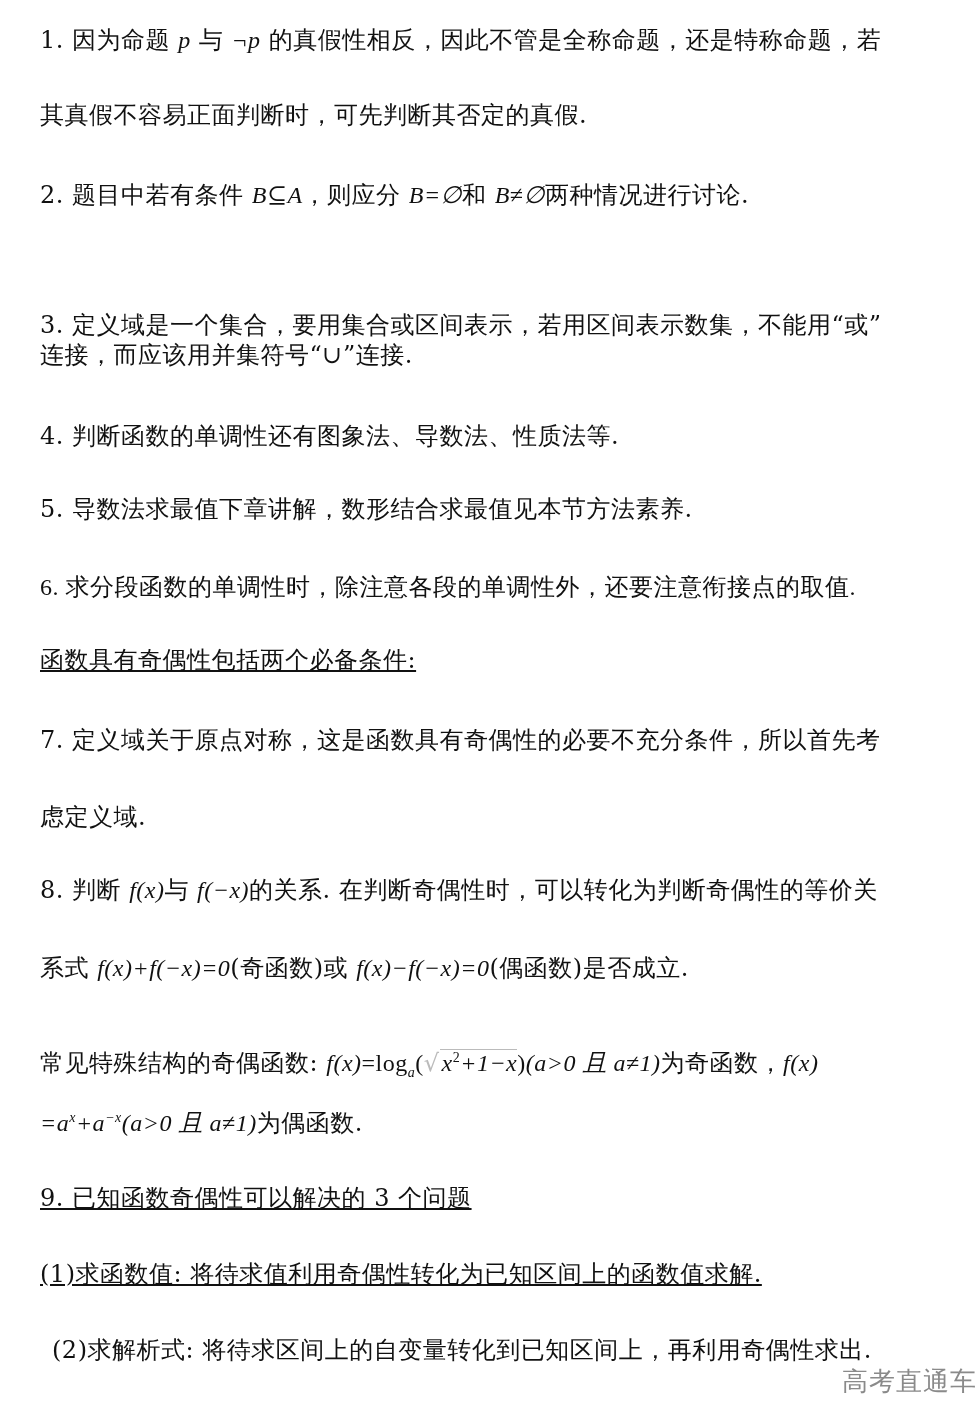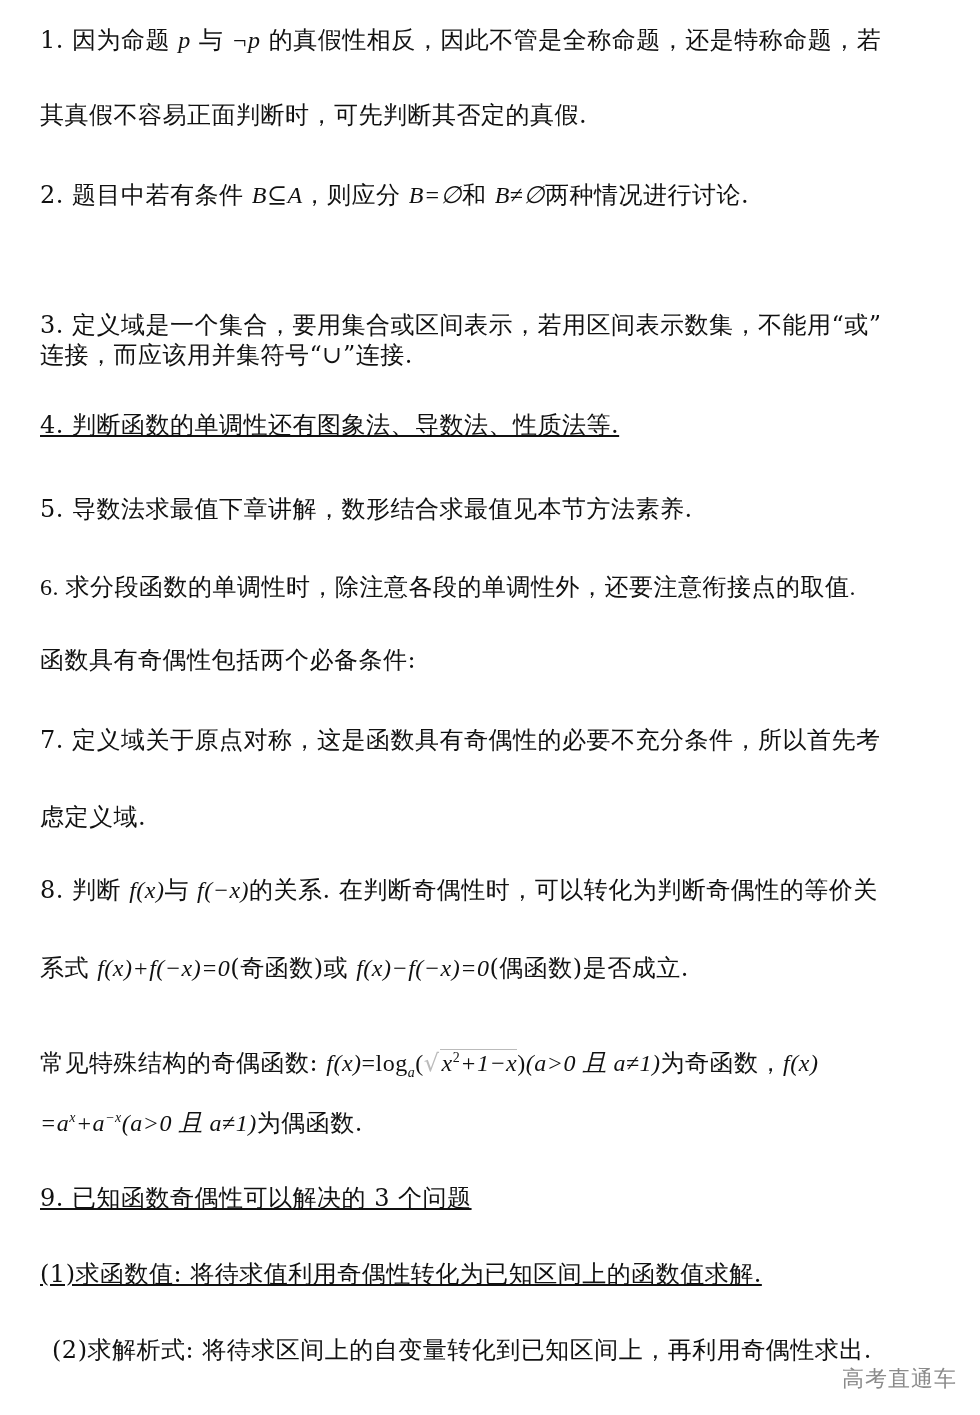--- a/index.html
+++ b/index.html
@@ -43,45 +43,45 @@
     }
     .sqrt-sign {
       color: #bbbbbb;
       font-style: normal;
     }
     .watermark {
       position: absolute;
       left: 842px;
       top: 1364px;
       font-family: "DejaVu Sans", "Liberation Sans", sans-serif;
-      font-size: 22px;
+      font-size: 26px;
       color: #8a8a8a;
       letter-spacing: 1px;
     }
   </style>
 </head>
 <body>
 
 <div class="line" style="top:23px;">
   <span>1. 因为命题 </span><span class="math">p</span><span> 与 </span><span class="math">¬p</span><span> 的真假性相反，因此不管是全称命题，还是特称命题，若</span>
 </div>
 <div class="line" style="top:98px;">其真假不容易正面判断时，可先判断其否定的真假.</div>
 
 <div class="line" style="top:178px;">
   <span>2. 题目中若有条件 </span><span class="math">B⊆A</span><span>，则应分 </span><span class="math">B=∅</span><span>和 </span><span class="math">B≠∅</span><span>两种情况进行讨论.</span>
 </div>
 
 <div class="line" style="top:265px;margin-top:43px;">3. 定义域是一个集合，要用集合或区间表示，若用区间表示数集，不能用“或”</div>
 <div class="line" style="top:338px;">连接，而应该用并集符号“∪”连接.</div>
 
-<div class="line" style="top:408px;text-decoration:underline;">4. 判断函数的单调性还有图象法、导数法、性质法等.</div>
+<div class="line" style="top:419px;">4. 判断函数的单调性还有图象法、导数法、性质法等.</div>
 <div class="line" style="top:492px;">5. 导数法求最值下章讲解，数形结合求最值见本节方法素养.</div>
 <div class="line" style="top:570px;font-family:Liberation Serif, serif;">6. 求分段函数的单调性时，除注意各段的单调性外，还要注意衔接点的取值.</div>
 
-<div class="line" style="top:643px;">函数具有奇偶性包括两个必备条件:</div>
+<div class="line" style="top:643px;text-decoration:underline;">函数具有奇偶性包括两个必备条件:</div>
 
 <div class="line" style="top:723px;">7. 定义域关于原点对称，这是函数具有奇偶性的必要不充分条件，所以首先考</div>
 <div class="line" style="top:800px;">虑定义域.</div>
 
 <div class="line" style="top:873px;">
   <span>8. 判断 </span><span class="math">f(x)</span><span>与 </span><span class="math">f(−x)</span><span>的关系. 在判断奇偶性时，可以转化为判断奇偶性的等价关</span>
 </div>
 <div class="line" style="top:951px;">
   <span>系式 </span><span class="math">f(x)+f(−x)=0</span><span>(奇函数)或 </span><span class="math">f(x)−f(−x)=0</span><span>(偶函数)是否成立.</span>
 </div>

